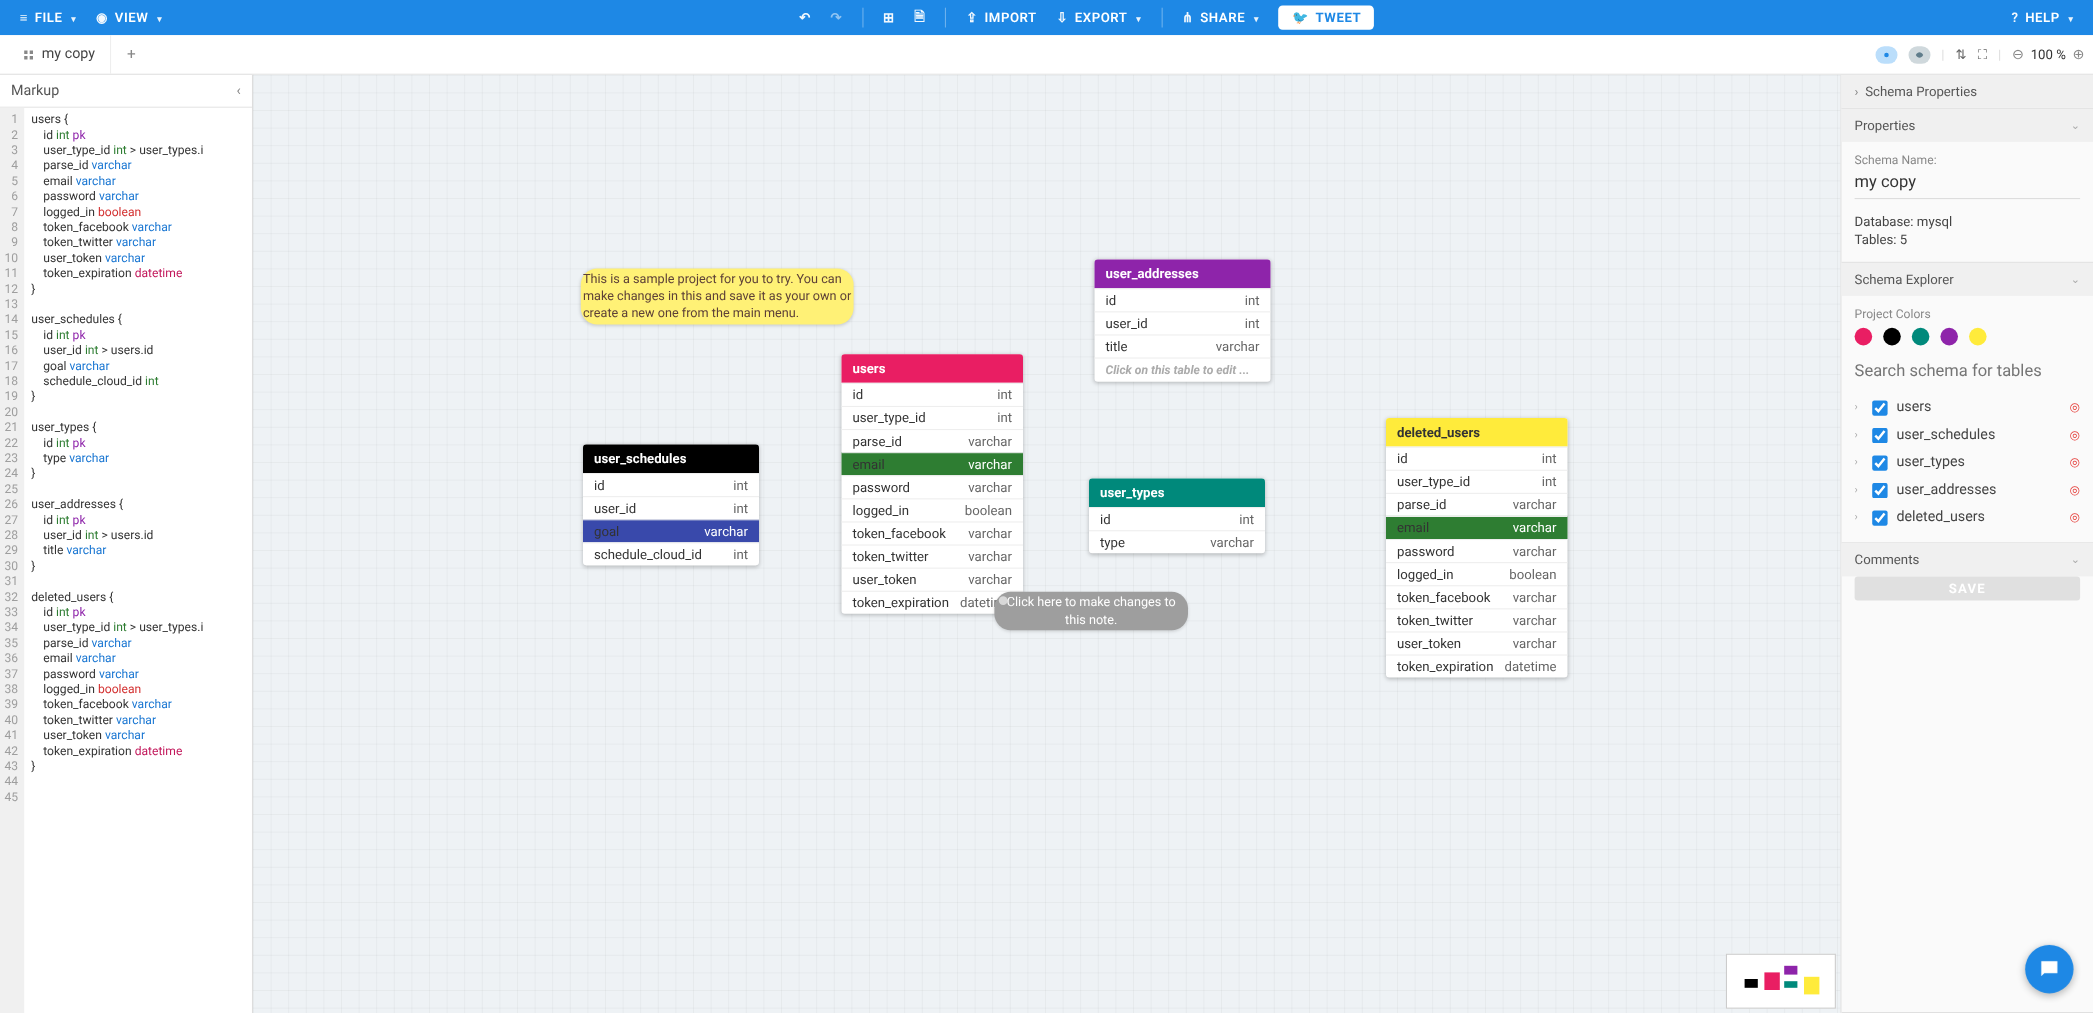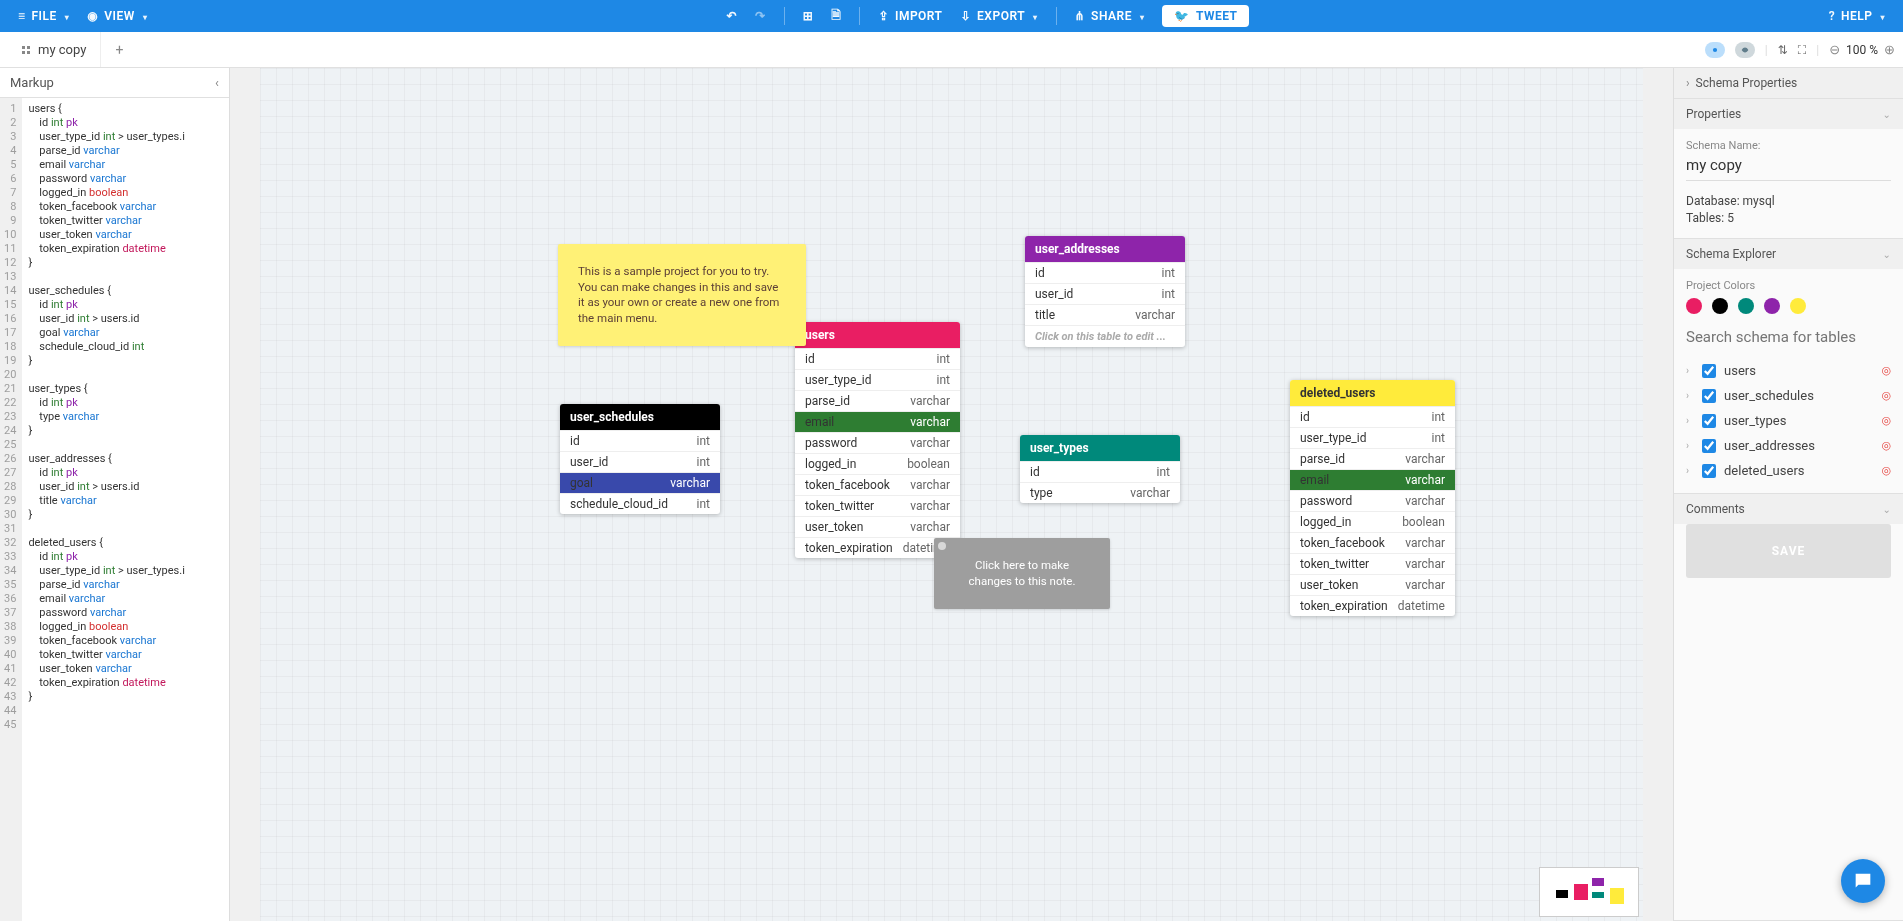--- a/index.html
+++ b/index.html
@@ -23,21 +23,21 @@
 .add-tab { width: 36px; display: flex; align-items: center; justify-content: center; color: #888; font-size: 14px; cursor: pointer; }
 .tabs-right { position: absolute; right: 8px; top: 0; height: 100%; display: flex; align-items: center; gap: 10px; color: #666; font-size: 12px; }
 .pill { width: 20px; height: 16px; border-radius: 9px; display: inline-flex; align-items: center; justify-content: center; }
 .pill.blue { background: #bbdefb; }
 .pill.grey { background: #cfd8dc; }
 .zoom-group { display: flex; align-items: center; gap: 6px; }
 .zoom-group .zicon { color: #888; font-size: 13px; cursor: pointer; }
 .zoom-text { font-size: 12px; color: #333; }
 
 
-.main { flex: 1; display: flex; min-height: 0; gap: 30px; }
+.main { flex: 1; display: flex; min-height: 0; }
 
 
 .markup-panel { width: 230px; background: #f5f5f5; border-right: 1px solid #ddd; display: flex; flex-direction: column; }
 .markup-header { height: 30px; display: flex; align-items: center; justify-content: space-between; padding: 0 10px; background: #fff; border-bottom: 1px solid #e0e0e0; font-size: 13px; color: #555; }
 .markup-header .collapse { color: #888; cursor: pointer; }
 .code-area { flex: 1; overflow: auto; display: flex; font-family: Menlo, Consolas, monospace; font-size: 11px; line-height: 14px; background: #fff; }
 .gutter { background: #f0f0f0; color: #9e9e9e; text-align: right; padding: 4px 6px 4px 4px; user-select: none; }
 .code { padding: 4px 6px; white-space: pre; color: #333; flex: 1; }
 .code .kw-int { color: #2e7d32; }
 .code .kw-var { color: #1976d2; }
@@ -59,21 +59,21 @@
 .db-table .row { display: flex; justify-content: space-between; padding: 3px 10px; border-top: 1px solid #eee; color: #333; }
 .db-table .row .col-name { color: #333; }
 .db-table .row .col-type { color: #666; }
 .db-table .row.hl-green { background: #2e7d32; color: #fff; }
 .db-table .row.hl-green .col-type { color: #fff; }
 .db-table .row.hl-blue { background: #3949ab; color: #fff; }
 .db-table .row.hl-blue .col-type { color: #fff; }
 .db-table .hint { padding: 4px 10px; font-style: italic; color: #aaa; font-size: 11px; border-top: 1px solid #eee; font-weight: bold; }
 
 
-.note { position: absolute; padding: 20px; font-size: 11.5px; line-height: 1.35; border-radius: 2px; box-shadow: 0 1px 3px rgba(0,0,0,0.15); }
+.note { position: absolute; padding: 2px; font-size: 11.5px; line-height: 1.35; border-radius: 15px; box-shadow: 0 1px 3px rgba(0,0,0,0.15); }
 .note-yellow { background: #fff176; color: #5d4037; width: 248px; }
 .note-grey { background: #9e9e9e; color: #fff; width: 176px; text-align: center; }
 .note .dot { position: absolute; top: 4px; left: 4px; width: 8px; height: 8px; border-radius: 50%; background: rgba(255,255,255,0.6); }
 
 
 .minimap { position: absolute; right: 4px; bottom: 4px; width: 100px; height: 50px; background: #fff; border: 1px solid #ccc; }
 
 
 .right-panel { width: 230px; background: #fafafa; border-left: 1px solid #ddd; display: flex; flex-direction: column; font-size: 13px; color: #444; overflow-y: auto; }
 .rp-section { border-bottom: 1px solid #e0e0e0; }
@@ -85,21 +85,21 @@
 .rp-row { font-size: 12px; margin: 3px 0; }
 .colors { display: flex; gap: 10px; padding: 6px 0 10px; }
 .color-dot { width: 16px; height: 16px; border-radius: 50%; }
 .search-input { width: 100%; border: none; background: transparent; font-size: 15px; color: #888; padding: 4px 0 8px; }
 .tree { margin-top: 4px; }
 .tree-row { display: flex; align-items: center; gap: 8px; padding: 5px 0; font-size: 13px; }
 .tree-row .chev { color: #aaa; font-size: 10px; width: 8px; }
 .tree-row input[type=checkbox] { width: 14px; height: 14px; accent-color: #1e88e5; }
 .tree-row .target { margin-left: auto; color: #e53935; font-size: 11px; }
 .comment-box { min-height: 80px; border: 1px solid #e0e0e0; border-radius: 3px; padding: 10px; font-size: 13px; color: #aaa; margin: 12px; }
-.save-btn { margin: 0 12px 4px; padding: 20px; background: #e0e0e0; color: #fff; text-align: center; border-radius: 3px; font-weight: 700; letter-spacing: 1px; font-size: 12px; }
+.save-btn { margin: 0 12px 4px; padding: 4px; background: #e0e0e0; color: #fff; text-align: center; border-radius: 3px; font-weight: 700; letter-spacing: 1px; font-size: 12px; }
 
 
 .chat-fab { position: fixed; right: 18px; bottom: 18px; width: 44px; height: 44px; border-radius: 50%; background: #1e88e5; display: flex; align-items: center; justify-content: center; box-shadow: 0 2px 8px rgba(0,0,0,0.3); }
 .chat-fab svg { width: 22px; height: 22px; fill: #fff; }
 
 
 .connectors { position: absolute; inset: 0; pointer-events: none; }
 .connectors path { fill: none; stroke-width: 1.5; }
 </style>
 </head>

